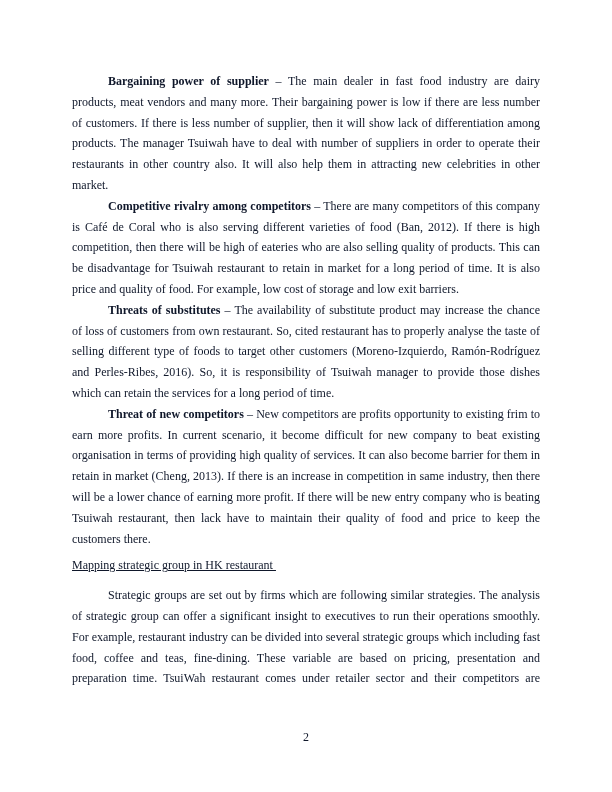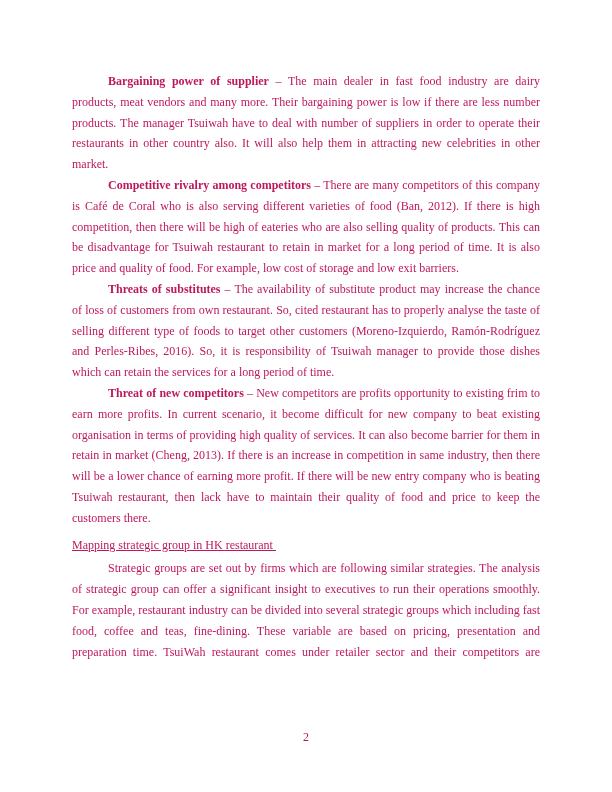--- a/index.html
+++ b/index.html
@@ -4,21 +4,21 @@
 <style>
   html, body { margin: 0; padding: 0; background: #ffffff; }
   .page {
     position: relative;
     width: 612px;
     height: 792px;
     background: #ffffff;
     font-family: "Liberation Serif", "DejaVu Serif", serif;
     font-size: 12px;
     line-height: 20.8px;
-    color: #be185d;
+    color: #0f172a;
     overflow: hidden;
     text-decoration: underline;
   }
   .content {
     position: absolute;
     left: 72px;
     top: 71px;
     width: 468px;
   }
   .para { margin: 0; padding: 0; }
@@ -28,21 +28,21 @@
     white-space: normal;
   }
   .line.first { padding-left: 36px; }
   .line.end {
     text-align: right;
     text-align-last: left;
   }
   .lead { font-weight: bold; }
   .heading {
     margin-top: 6px;
-    margin-bottom: 3px;
+    margin-bottom: 9px;
     text-align: left;
     text-align-last: left;
   }
   .heading .heading-text { text-decoration: underline; }
   .page-number {
     position: absolute;
     top: 727px;
     left: 0;
     width: 100%;
     text-align: center;
@@ -50,20 +50,21 @@
 </style>
 </head>
 <body>
 
 <div class="page">
   <div class="content">
 
     <div class="para">
       <div class="line first"><b class="lead">Bargaining power of supplier</b><span> – The main dealer in fast food industry are dairy</span></div>
       <div class="line">products, meat vendors and many more. Their bargaining power is low if there are less number</div>
+      <div class="line">of customers. If there is less number of supplier, then it will show lack of differentiation among</div>
       <div class="line">products. The manager Tsuiwah have to deal with number of suppliers in order to operate their</div>
       <div class="line">restaurants in other country also. It will also help them in attracting new celebrities in other</div>
       <div class="line end">market.</div>
     </div>
 
     <div class="para">
       <div class="line first"><b class="lead">Competitive rivalry among competitors</b><span> – There are many competitors of this company</span></div>
       <div class="line">is Café de Coral who is also serving different varieties of food (Ban, 2012). If there is high</div>
       <div class="line">competition, then there will be high of eateries who are also selling quality of products. This can</div>
       <div class="line">be disadvantage for Tsuiwah restaurant to retain in market for a long period of time. It is also</div>

